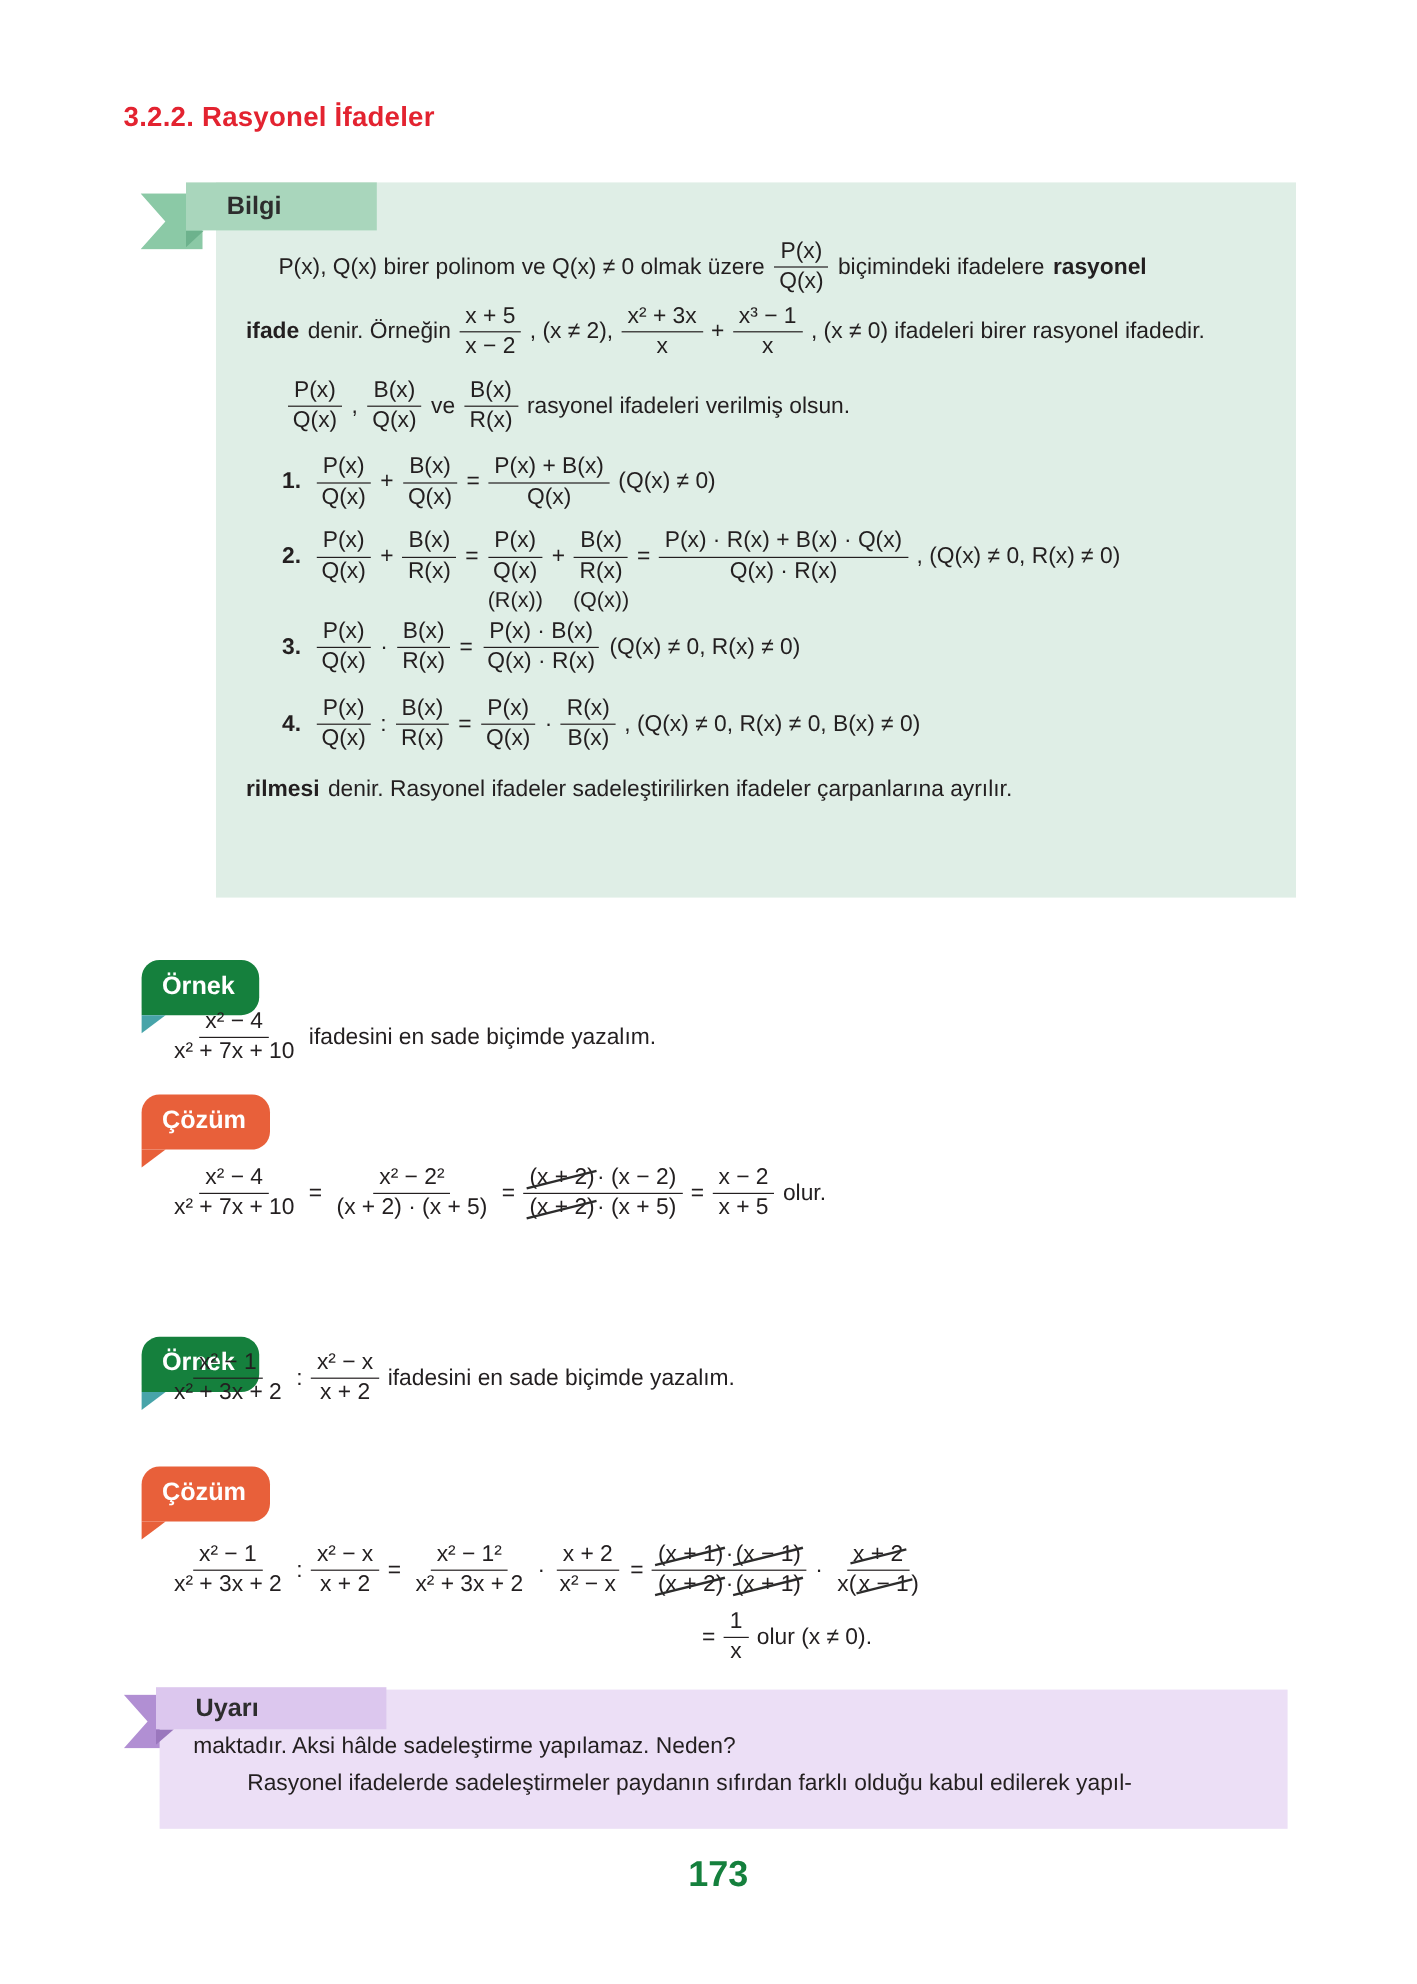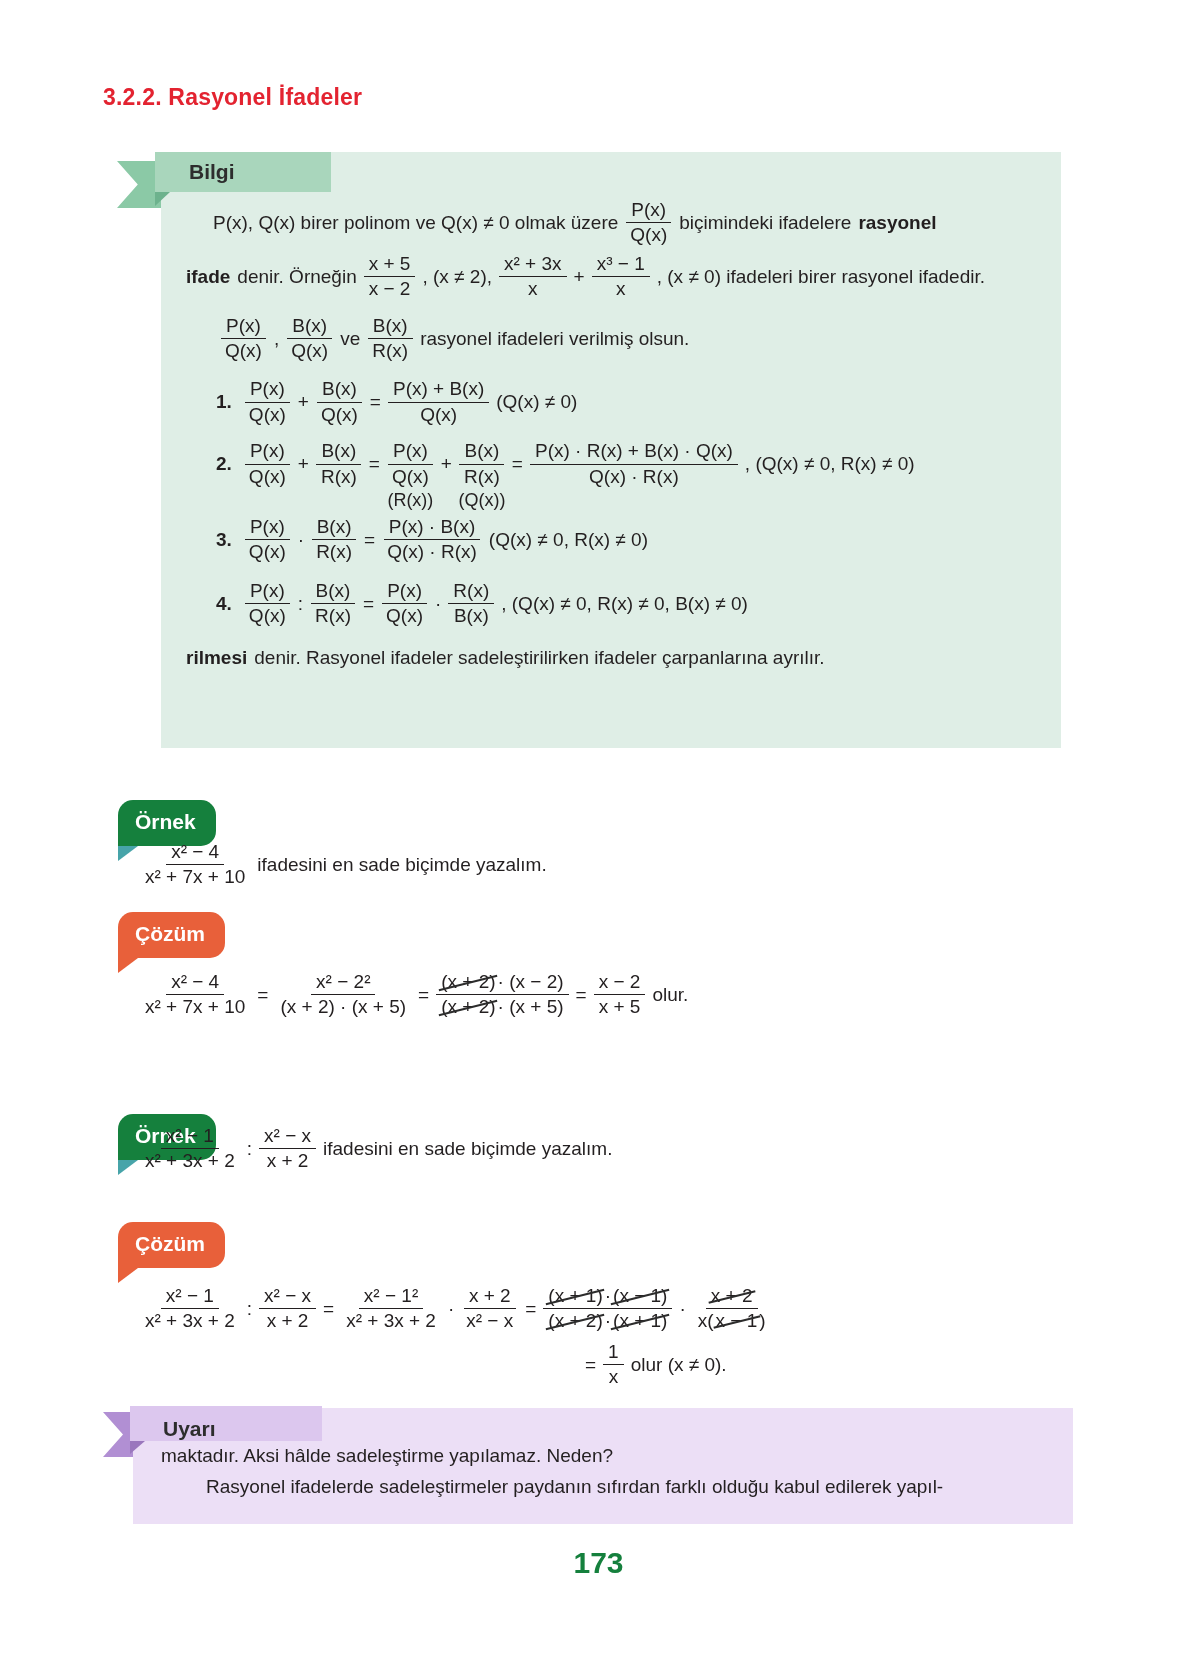--- a/index.html
+++ b/index.html
@@ -6,28 +6,28 @@
   .sheet{
     position:relative; width:1181px; height:1653px; background:#ffffff;
     font-family:"Liberation Sans", sans-serif; color:#231f20; overflow:hidden;padding-left:16px;
   }
   .title{
     position:absolute; left:103px; top:84px; margin:0;
     font-size:23px; font-weight:bold; color:#e32330; letter-spacing:.2px;
   }
   
   .panel{position:absolute; z-index:1;}
-  .panel.bilgi{left:161px; top:152px; width:900px; height:596px; background:#dfeee6;}
+  .panel.bilgi{left:180px; top:152px; width:900px; height:596px; background:#dfeee6;}
   .panel.uyari{left:133px; top:1408px; width:940px; height:116px; background:#ecdff6;}
   .tab{
     position:absolute; z-index:3; display:flex; align-items:center;
     font-weight:bold; font-size:21px; color:#2d2d2d;
   }
-  .tab.green{left:155px; top:152px; width:176px; height:40px; background:#a9d6bc; padding-left:34px; box-sizing:border-box;}
-  .tab.purple{left:130px; top:1406px; width:192px; height:35px; background:#dcc7ee; padding-left:33px; box-sizing:border-box;align-items:flex-end;}
+  .tab.green{left:155px; top:152px; width:159px; height:40px; background:#a9d6bc; padding-left:34px; box-sizing:border-box;}
+  .tab.purple{left:130px; top:1406px; width:192px; height:35px; background:#dcc7ee; padding-left:33px; box-sizing:border-box;}
   .ribbon{position:absolute; z-index:0; clip-path:polygon(0 0,100% 0,100% 100%,0 100%,40% 50%);}
   .ribbon.green{left:117px; top:161px; width:52px; height:47px; background:#8bc9a6;}
   .ribbon.purple{left:103px; top:1412px; width:50px; height:45px; background:#b18fd3;}
   .fold{position:absolute; z-index:2; clip-path:polygon(0 0,100% 0,0 100%);}
   .fold.green{left:155px; top:192px; width:15px; height:14px; background:#6db28d;}
   .fold.purple{left:130px; top:1441px; width:15px; height:13px; background:#9a77bd;}
   
   .badge{
     position:absolute; z-index:2; color:#fff; font-weight:bold; font-size:21px;
     padding:10px 20px 12px 17px; border-radius:15px 15px 15px 0;

